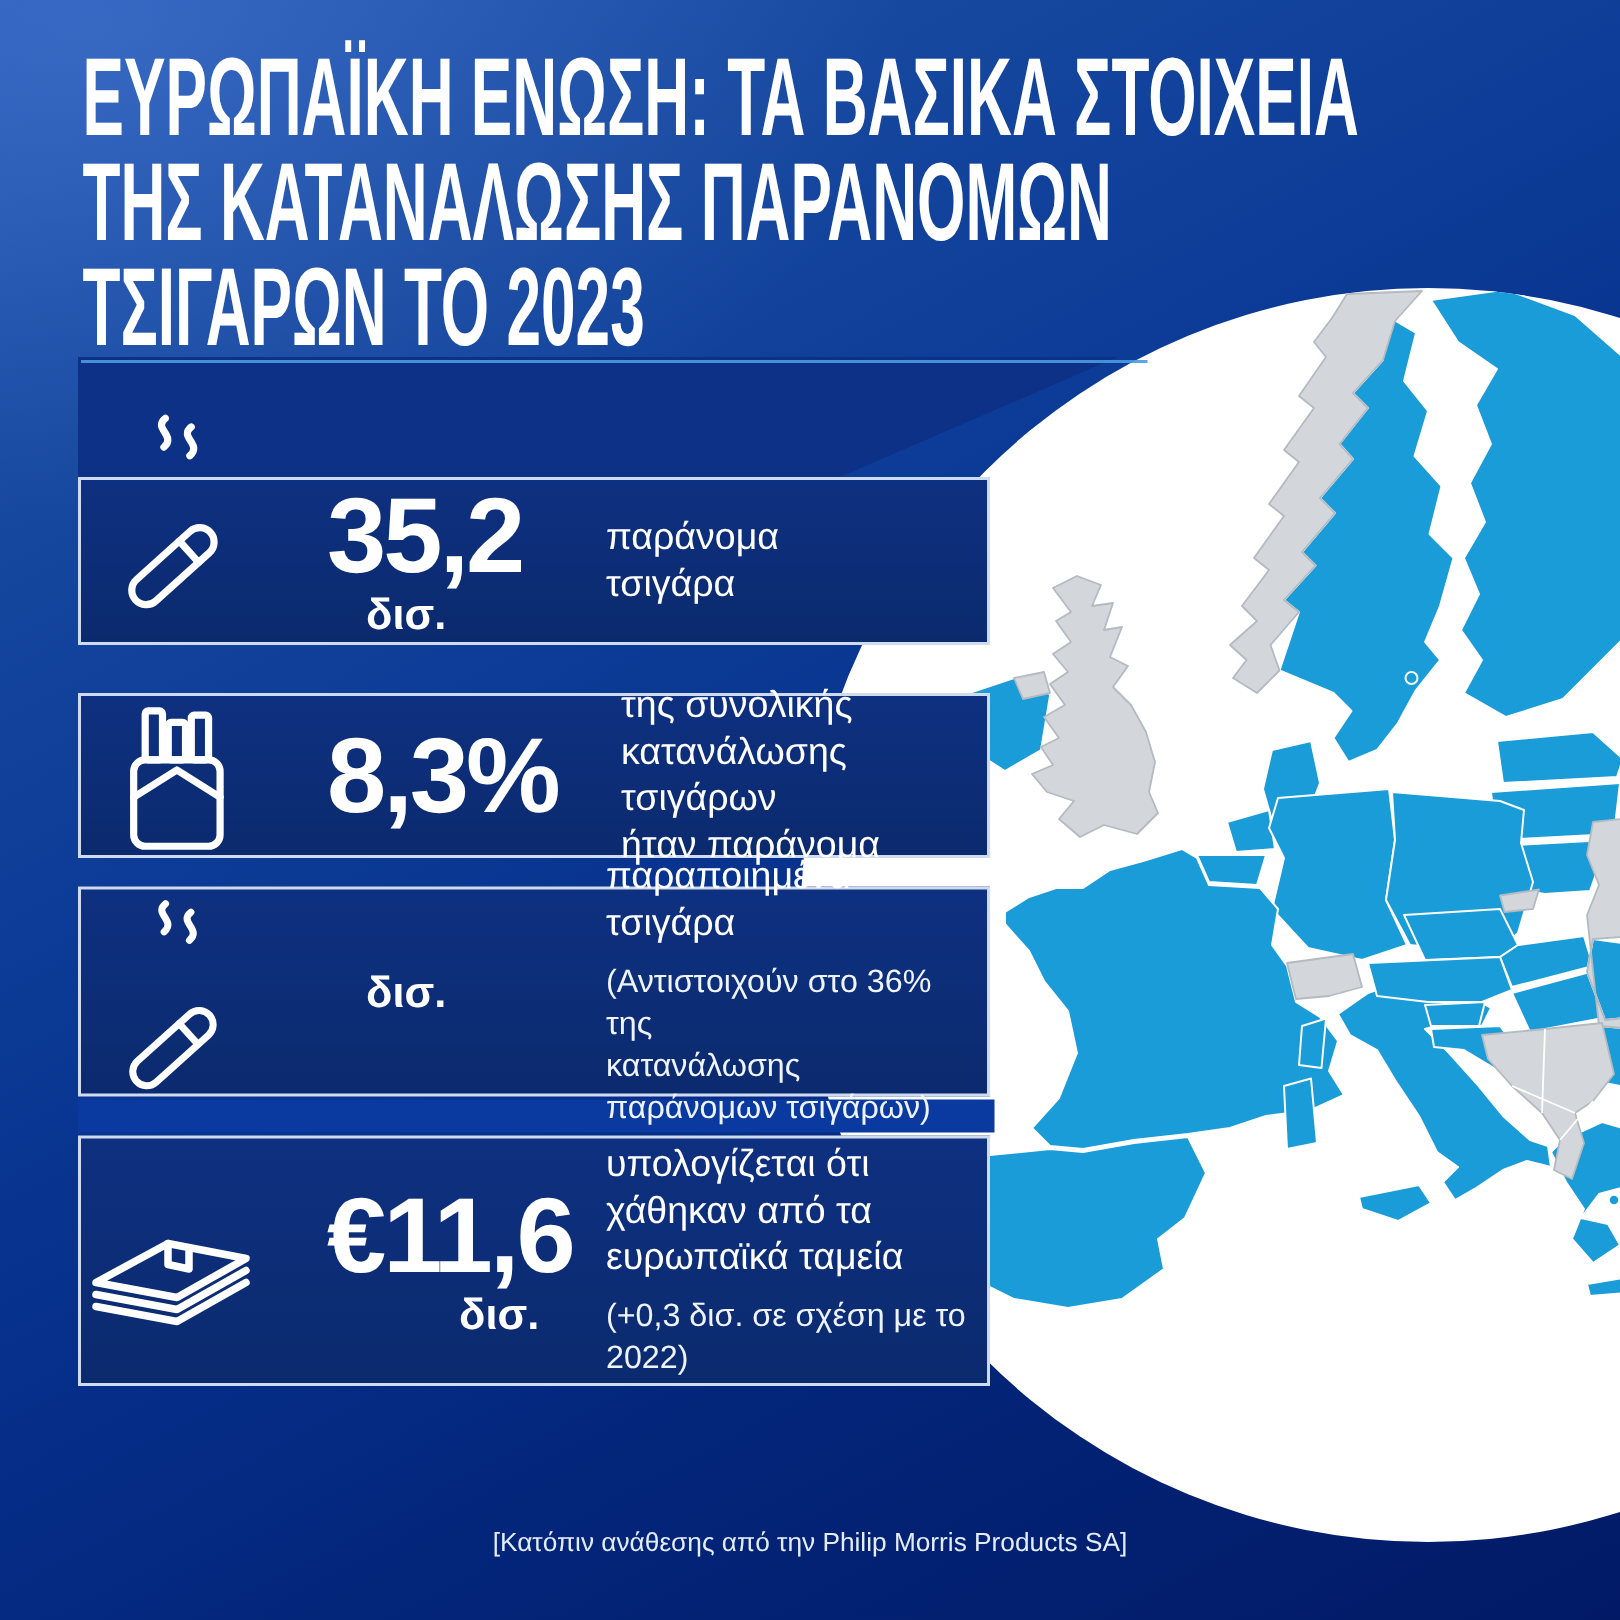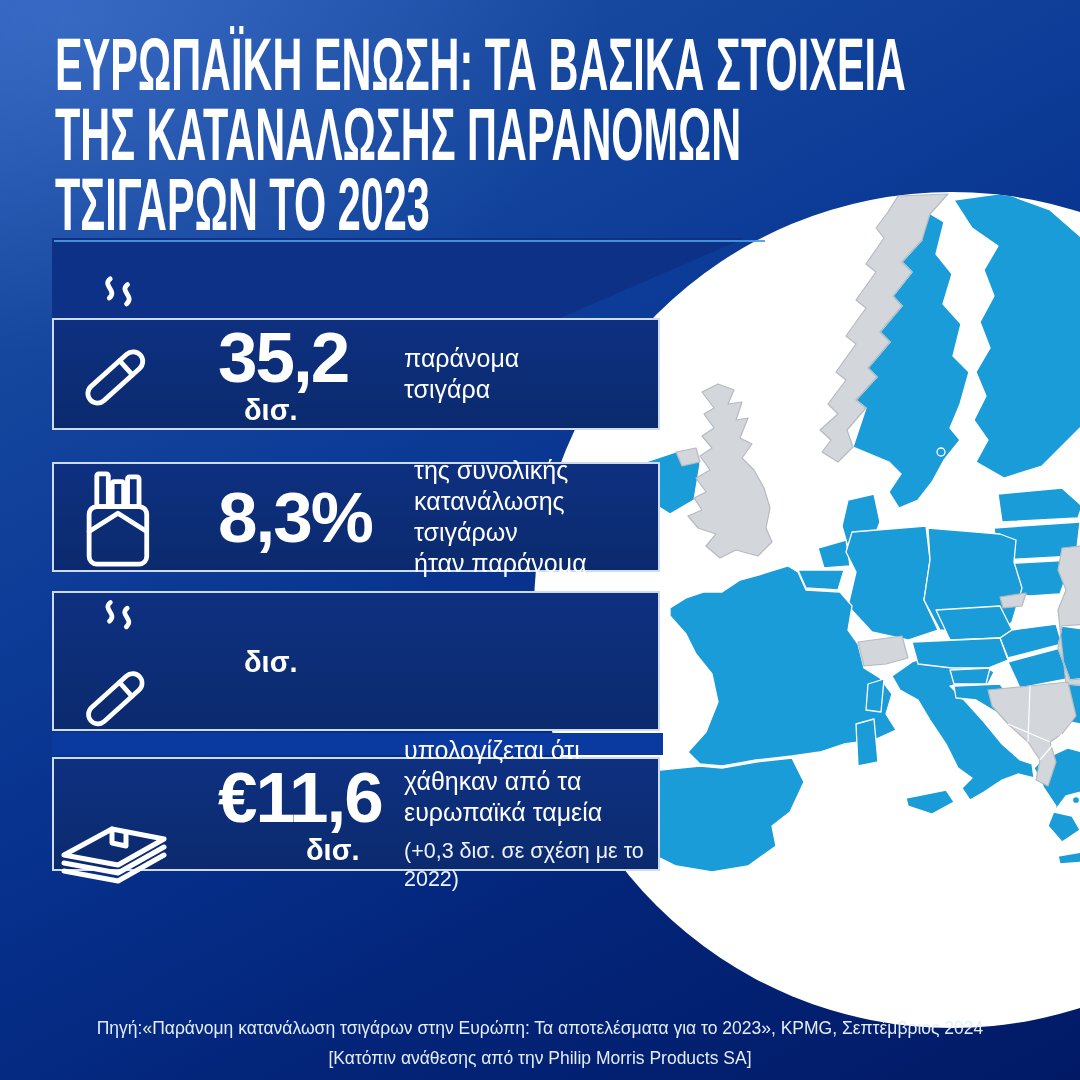--- a/index.html
+++ b/index.html
@@ -33,21 +33,21 @@
   .value{font-size:71px;font-weight:700;letter-spacing:-2px;line-height:1;}
   .unit{font-size:29px;font-weight:700;line-height:1.05;margin-top:2px;margin-left:26px;}
   .unit:empty{display:none;}
   .desc{flex:1;padding-left:10px;padding-right:6px;}
   .label{font-size:25px;line-height:1.24;white-space:pre-line;}
   .note{font-size:21.5px;line-height:1.3;white-space:pre-line;margin-top:10px;color:#eef4fd;}
   .note:empty{display:none;}
   #stat-0{top:318px;height:112px;}
   #stat-1{top:462px;height:110px;}
   #stat-2{top:591px;height:140px;}
-  #stat-3{top:757px;height:114px;}
+  #stat-3{top:757px;height:167px;}
   #stat-3 .unit{margin-left:88px;}
   #stat-1 .valuecol{flex-basis:238px;}
   .footer{
     position:absolute;left:0;top:1014px;width:1080px;z-index:9;text-align:center;
     color:#e3edfa;font-size:17.5px;line-height:1.7;
   }
   .ic{stroke:#ffffff;fill:none;stroke-width:5;stroke-linecap:round;stroke-linejoin:round;}
   .eu{fill:#1a9cd8;stroke:#ffffff;stroke-width:1.3;stroke-linejoin:round;}
   .noneu{fill:#d3d7db;stroke:#b3bac1;stroke-width:1.2;stroke-linejoin:round;}
   .brd{fill:none;stroke:#ffffff;stroke-width:1.2;}
@@ -180,20 +180,25 @@
           <g transform="rotate(-42 50 110)">
             <rect x="14" y="100" width="70" height="20" rx="10"></rect>
             <line x1="64" y1="100" x2="64" y2="120"></line>
           </g>
         </g>
       </svg>
     </div>
     <div class="valuecol">
       <div class="unit">δισ.</div>
     </div>
+    <div class="desc">
+      <div class="label">παραποιημένα τσιγάρα</div>
+      <div class="note">(Αντιστοιχούν στο 36% της
+κατανάλωσης παράνομων τσιγάρων)</div>
+    </div>
   </div>
 
   <div class="stat" id="stat-3">
     <div class="iconwrap">
       <svg width="116" height="100" viewBox="0 0 116 100" style="top:34px;left:2px;">
         <g class="ic" stroke-width="4.5">
           <path d="M8,62 L56,36 L108,46 L62,72 Z"></path>
           <path d="M8,70 L62,80 L108,54"></path>
           <path d="M8,78 L62,88 L108,62"></path>
           <path d="M56,36 L56,50 L70,53 70,40"></path>
@@ -206,17 +211,16 @@
     </div>
     <div class="desc">
       <div class="label">υπολογίζεται ότι
 χάθηκαν από τα
 ευρωπαϊκά ταμεία</div>
       <div class="note">(+0,3 δισ. σε σχέση με το 2022)</div>
     </div>
   </div>
 
   <div class="footer">
-    <div>Πηγή:«Παράνομη κατανάλωση τσιγάρων στην Ευρώπη: Τα αποτελέσματα για το 2023», KPMG, Σεπτέμβριος 2024</div>
     <div>[Κατόπιν ανάθεσης από την Philip Morris Products SA]</div>
   </div>
 
 </div>
 
 </body></html>

